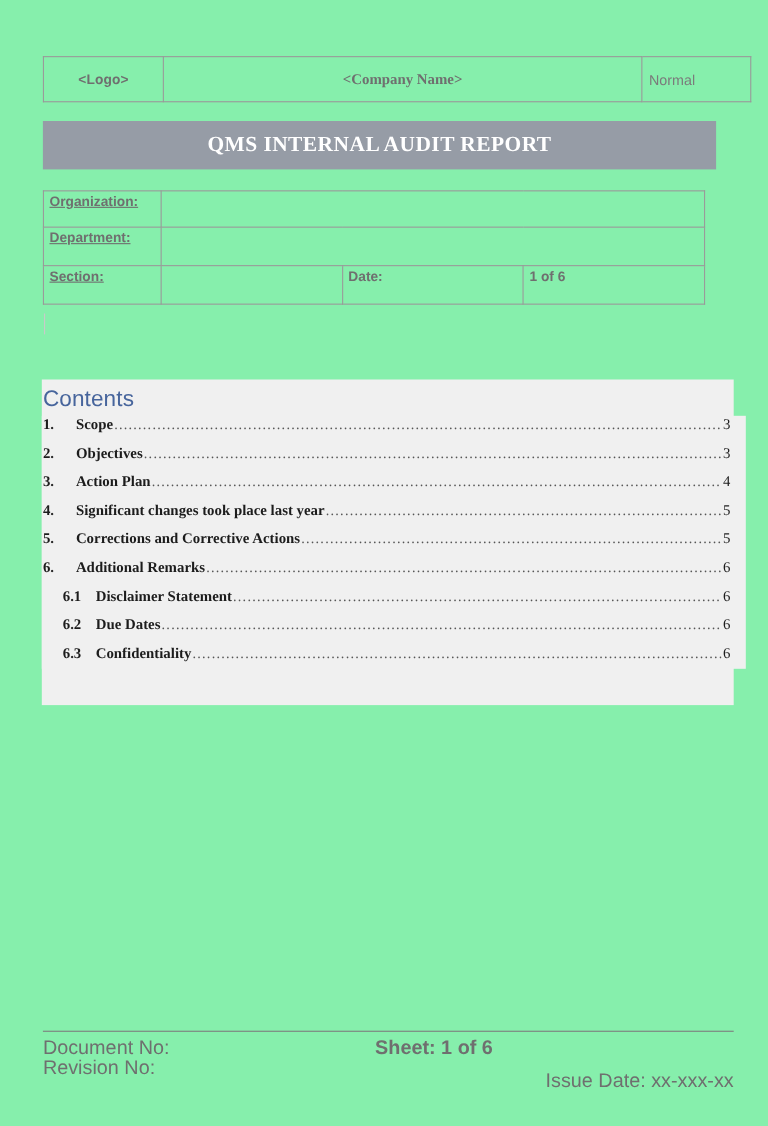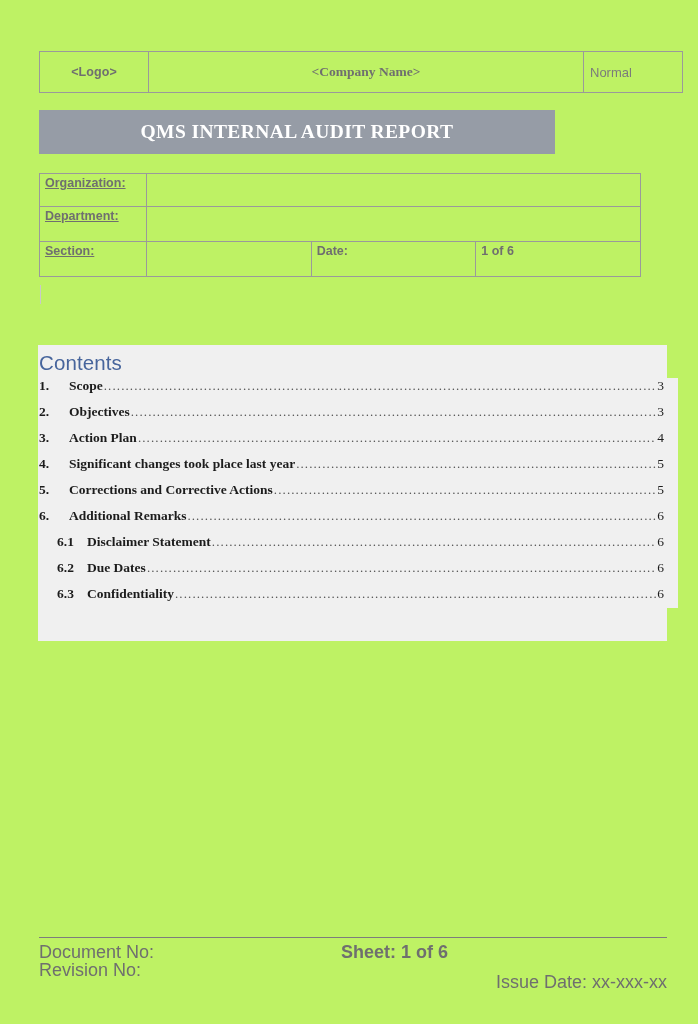--- a/index.html
+++ b/index.html
@@ -13,21 +13,21 @@
     position: relative;
     font-family: "Liberation Sans", sans-serif;
     overflow: hidden;
   }
 
   .page {
     position: absolute;
     left: 0; top: 0;
     width: 698px;
     height: 1024px;
-    background: #bef264;
+    background: #86efac;
   }
 
   
   .hdr-table {
     position: absolute;
     left: 39px;
     top: 51px;
     width: 604px;
     height: 40px;
     border-collapse: collapse;
@@ -60,21 +60,21 @@
     font-size: 13px;
     color: #7b7b7b;
     font-weight: normal;
   }
 
   
   .title-banner {
     position: absolute;
     left: 39px;
     top: 110px;
-    width: 516px;
+    width: 612px;
     height: 44px;
     background: #969ca6;
     display: flex;
     align-items: center;
     justify-content: center;
   }
   .title-banner-text {
     color: #ffffff;
     font-family: "Liberation Serif", serif;
     font-weight: bold;

